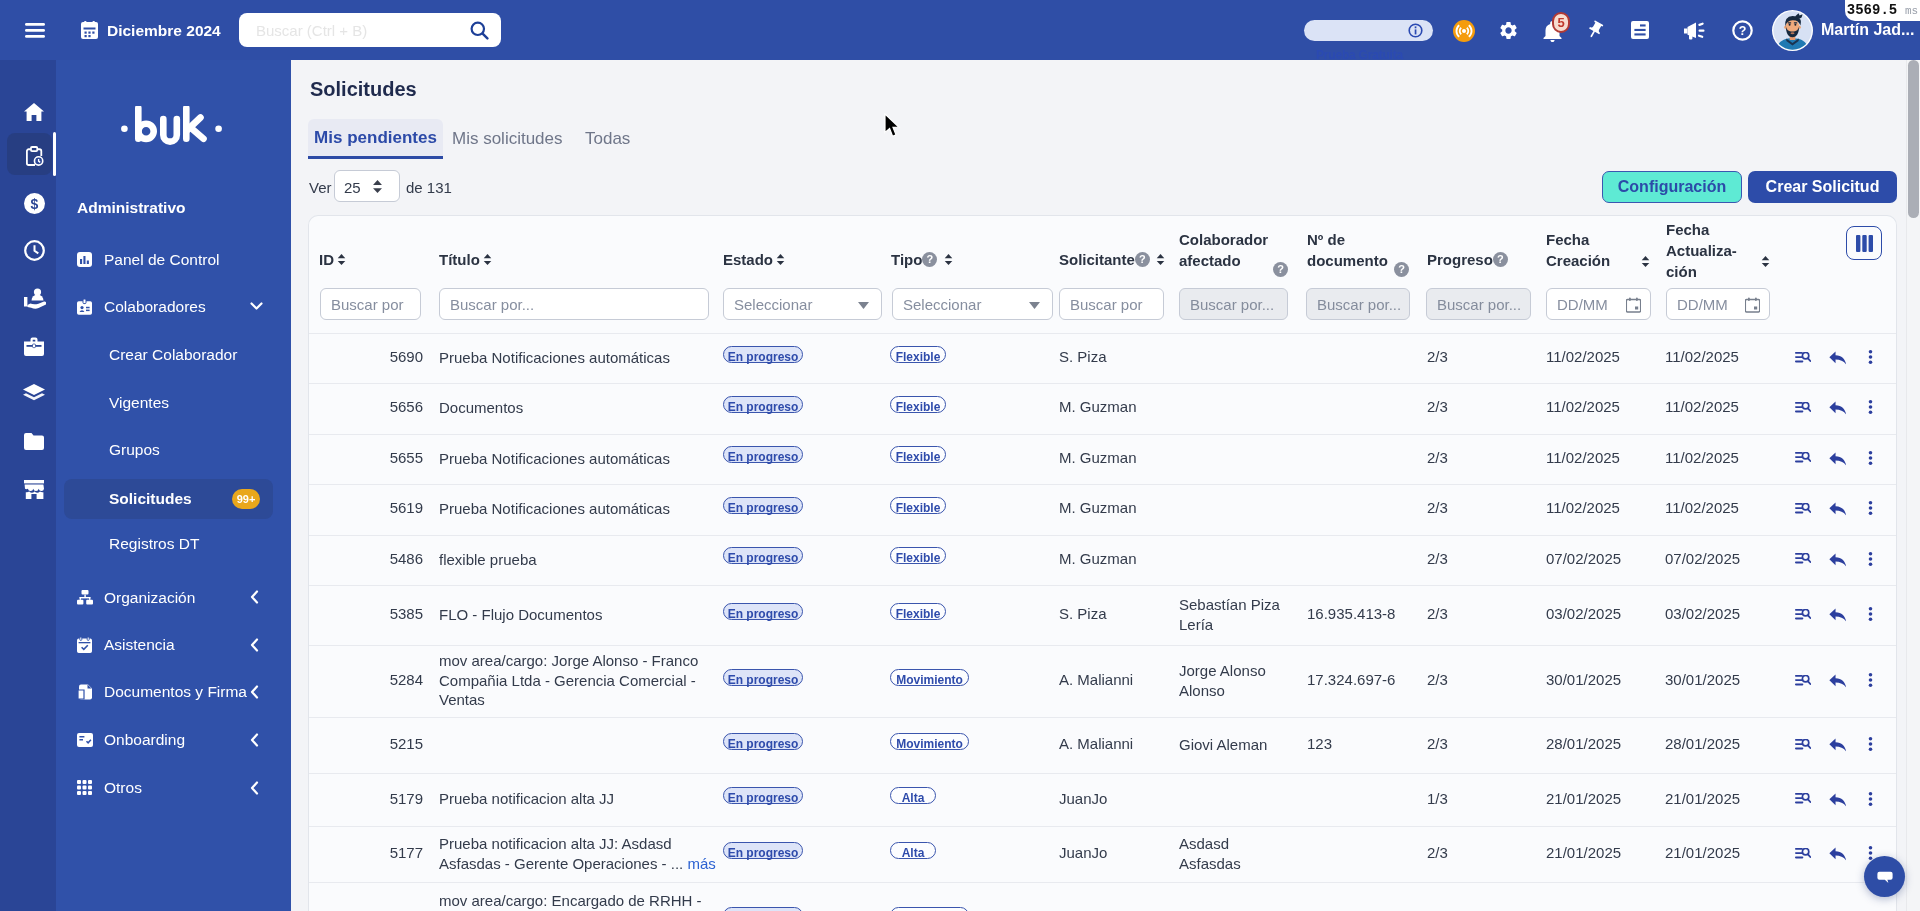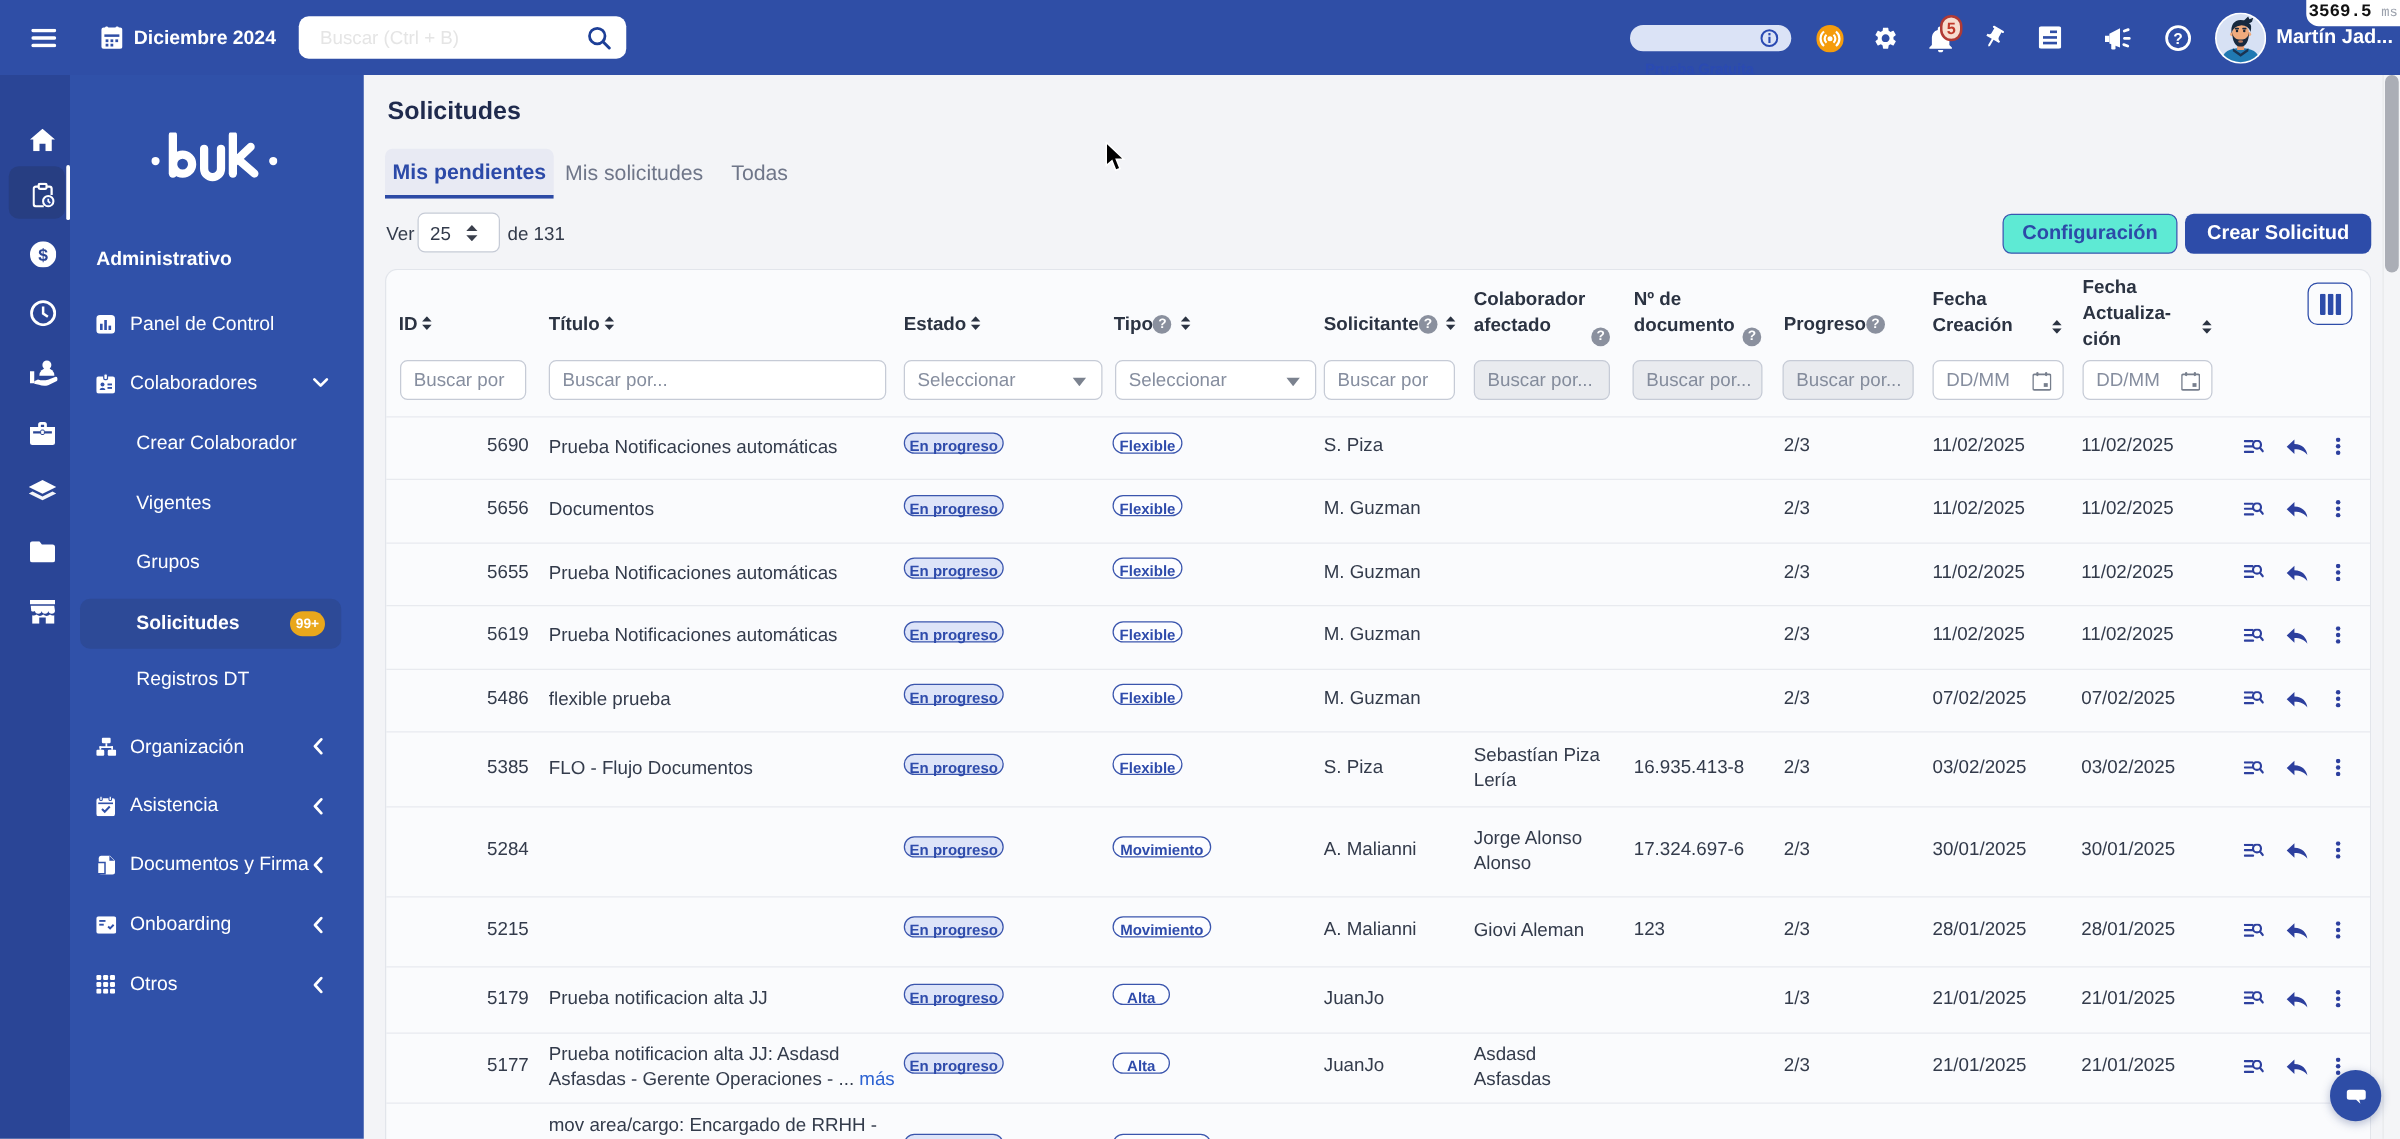--- a/index.html
+++ b/index.html
@@ -321,20 +321,21 @@
       <svg class="abs" style="left:1559px;top:21.0px" width="5" height="14" viewBox="0 0 5 14">
         <g fill="#2c3f9e">
           <circle cx="2.5" cy="1.8" r="1.8"></circle>
           <circle cx="2.5" cy="7" r="1.8"></circle>
           <circle cx="2.5" cy="12.2" r="1.8"></circle>
         </g>
       </svg>
   </div>
   <div class="row" style="top:429px;height:72px;">
   <div class="cell" style="left:10px;top:24.0px;width:104px;text-align:right;">5284</div>
+  <div class="cell" style="left:130px;top:5.2px;">mov area/cargo: Jorge Alonso - Franco<br>Compañia Ltda - Gerencia Comercial -<br>Ventas</div>
   <div class="pill ep" style="left:414px;top:22.5px;">En progreso</div>
   <div class="pill tipo" style="left:581px;top:22.5px;width:79px;">Movimiento</div>
   <div class="cell" style="left:750px;top:24.0px;">A. Malianni</div>
   <div class="cell" style="left:870px;top:15.0px;">Jorge Alonso<br>Alonso</div>
   <div class="cell" style="left:998px;top:24.0px;">17.324.697-6</div>
   <div class="cell" style="left:1118px;top:24.0px;">2/3</div>
   <div class="cell" style="left:1237px;top:24.0px;">30/01/2025</div>
   <div class="cell" style="left:1356px;top:24.0px;">30/01/2025</div>
   <svg class="abs" style="left:1486px;top:28.5px" width="16" height="11" viewBox="0 0 16 11">
         <g fill="#2c3f9e">

